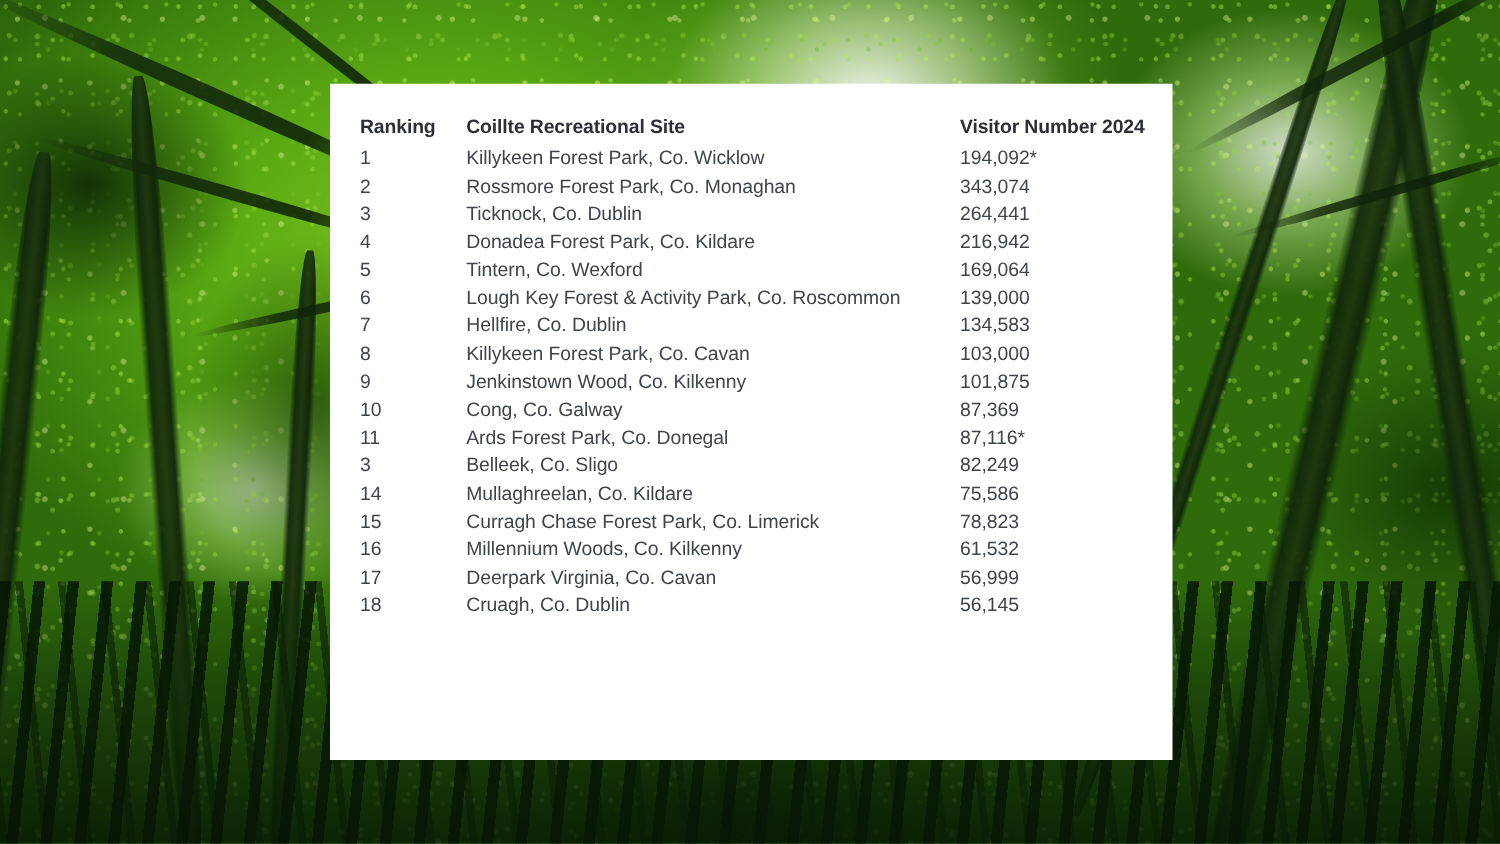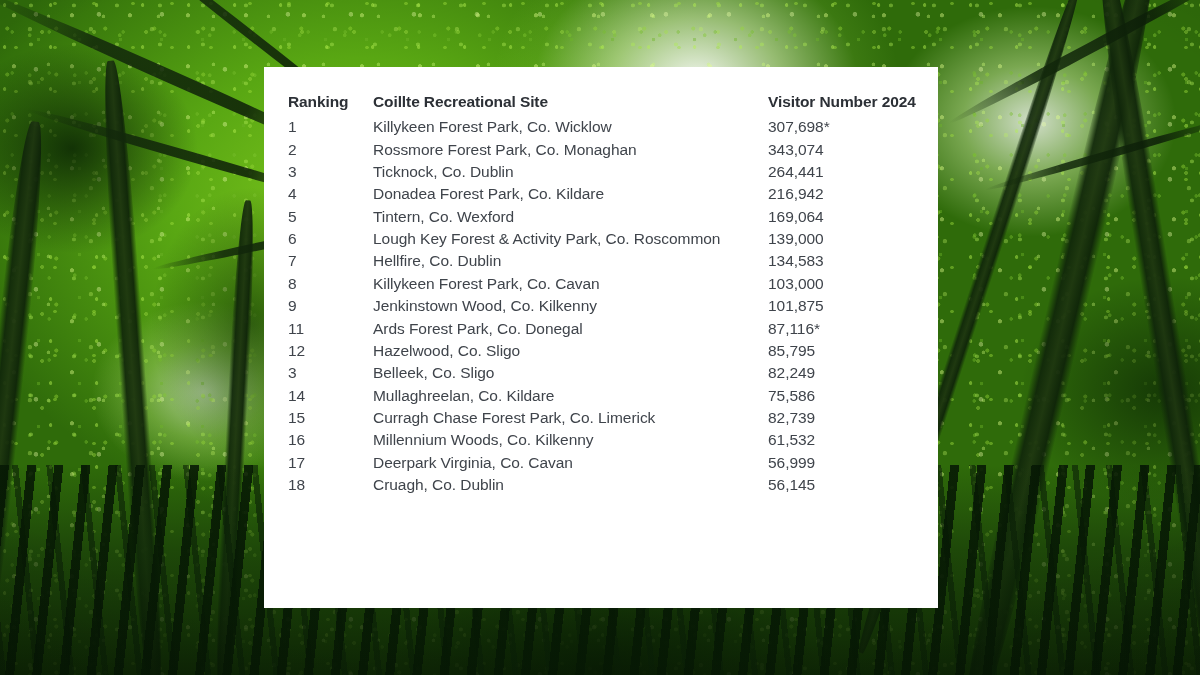--- a/index.html
+++ b/index.html
@@ -166,21 +166,21 @@
         <tr>
           <th>Ranking</th>
           <th>Coillte Recreational Site</th>
           <th>Visitor Number 2024</th>
         </tr>
       </thead>
       <tbody id="table-body">
           <tr>
             <td>1</td>
             <td>Killykeen Forest Park, Co. Wicklow</td>
-            <td>307,698*</td>
+            <td>194,092*</td>
           </tr>
           <tr>
             <td>2</td>
             <td>Rossmore Forest Park, Co. Monaghan</td>
             <td>343,074</td>
           </tr>
           <tr>
             <td>3</td>
             <td>Ticknock, Co. Dublin</td>
             <td>264,441</td>
@@ -209,43 +209,43 @@
             <td>8</td>
             <td>Killykeen Forest Park, Co. Cavan</td>
             <td>103,000</td>
           </tr>
           <tr>
             <td>9</td>
             <td>Jenkinstown Wood, Co. Kilkenny</td>
             <td>101,875</td>
           </tr>
           <tr>
+            <td>10</td>
+            <td>Cong, Co. Galway</td>
+            <td>87,369</td>
+          </tr>
+          <tr>
             <td>11</td>
             <td>Ards Forest Park, Co. Donegal</td>
             <td>87,116*</td>
           </tr>
           <tr>
-            <td>12</td>
-            <td>Hazelwood, Co. Sligo</td>
-            <td>85,795</td>
-          </tr>
-          <tr>
             <td>3</td>
             <td>Belleek, Co. Sligo</td>
             <td>82,249</td>
           </tr>
           <tr>
             <td>14</td>
             <td>Mullaghreelan, Co. Kildare</td>
             <td>75,586</td>
           </tr>
           <tr>
             <td>15</td>
             <td>Curragh Chase Forest Park, Co. Limerick</td>
-            <td>82,739</td>
+            <td>78,823</td>
           </tr>
           <tr>
             <td>16</td>
             <td>Millennium Woods, Co. Kilkenny</td>
             <td>61,532</td>
           </tr>
           <tr>
             <td>17</td>
             <td>Deerpark Virginia, Co. Cavan</td>
             <td>56,999</td>

